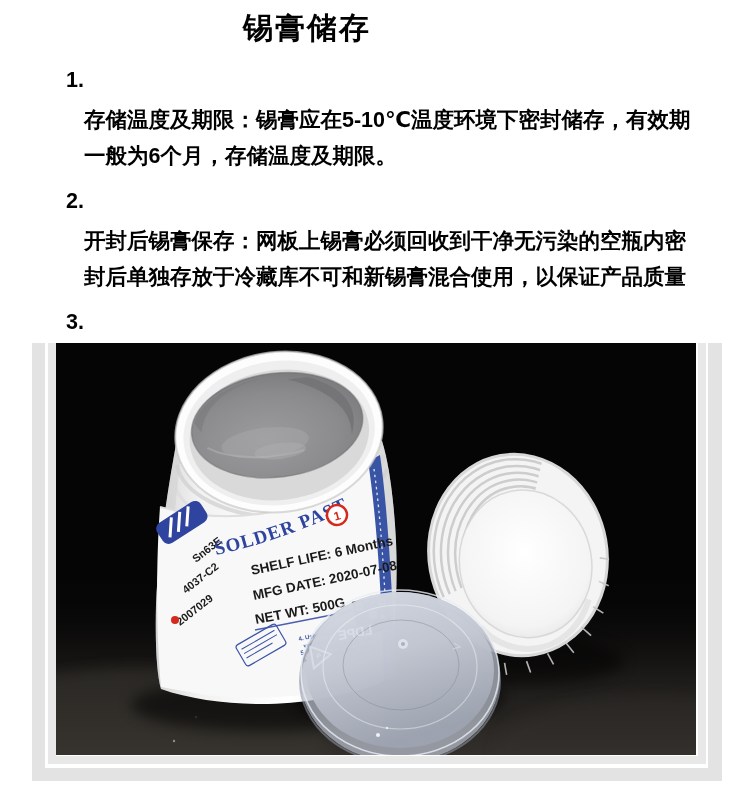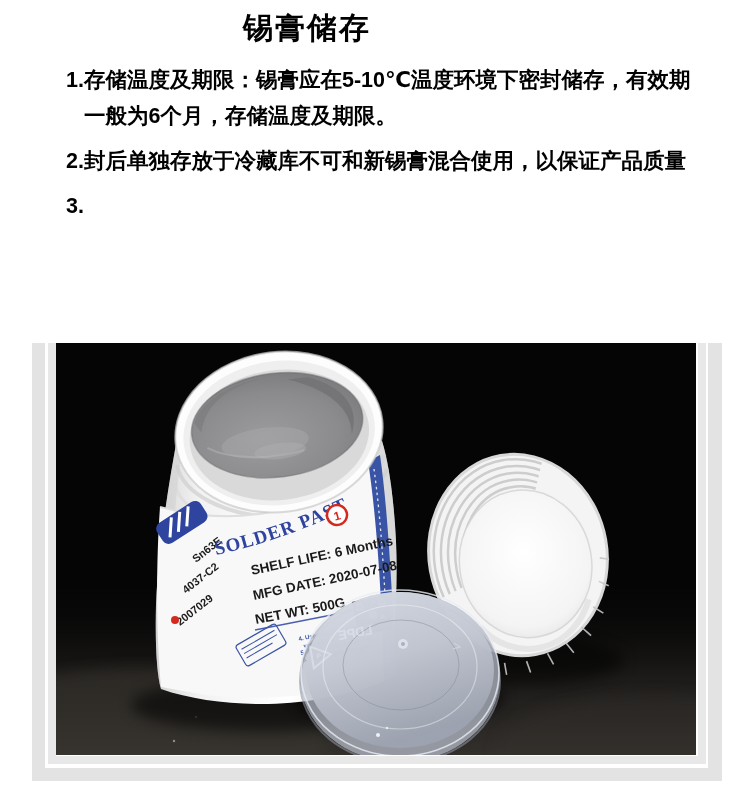--- a/index.html
+++ b/index.html
@@ -15,21 +15,21 @@
   }
   .instructions{
     position:absolute;top:62px;left:66px;width:628px;
   }
   .item{
     display:flex;align-items:flex-start;
     font-size:21.5px;font-weight:bold;line-height:36px;
     margin-bottom:9px;
   }
   .marker{flex:0 0 auto;white-space:pre;}
-  .lines{flex:1 1 auto;}
+  .lines{flex:1 1 auto;margin-top:40px;}
   .line{display:block;}
   
   .photo-wrap{position:absolute;left:32px;top:343px;width:690px;height:438px;}
   .frame-outer{
     position:absolute;left:0;top:0;right:0;bottom:0;
     border-left:13px solid #e3e3e3;border-right:14px solid #e3e3e3;border-bottom:13px solid #e3e3e3;
     box-sizing:border-box;
   }
   .frame-inner{
     position:absolute;left:16px;right:16px;top:0;bottom:17px;
@@ -51,20 +51,21 @@
   <div class="item">
     <span class="marker">1.</span>
     <span class="lines">
       <span class="line">存储温度及期限：锡膏应在5-10℃温度环境下密封储存，有效期</span>
       <span class="line">一般为6个月，存储温度及期限。</span>
     </span>
   </div>
   <div class="item">
     <span class="marker">2.</span>
     <span class="lines">
+      <span class="line">开封后锡膏保存：网板上锡膏必须回收到干净无污染的空瓶内密</span>
       <span class="line">封后单独存放于冷藏库不可和新锡膏混合使用，以保证产品质量</span>
     </span>
   </div>
   <div class="item">
     <span class="marker">3.</span>
     <span class="lines">
     </span>
   </div>
 </div>
 

